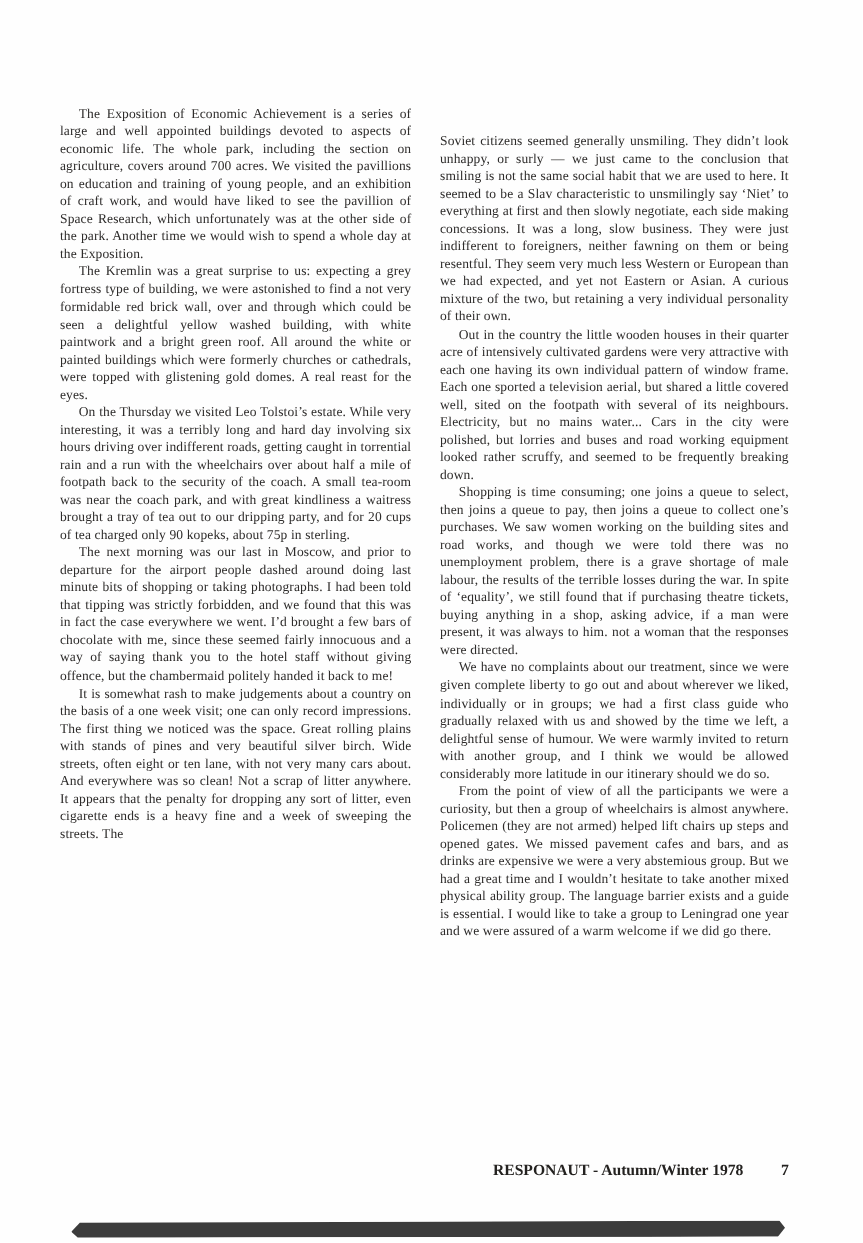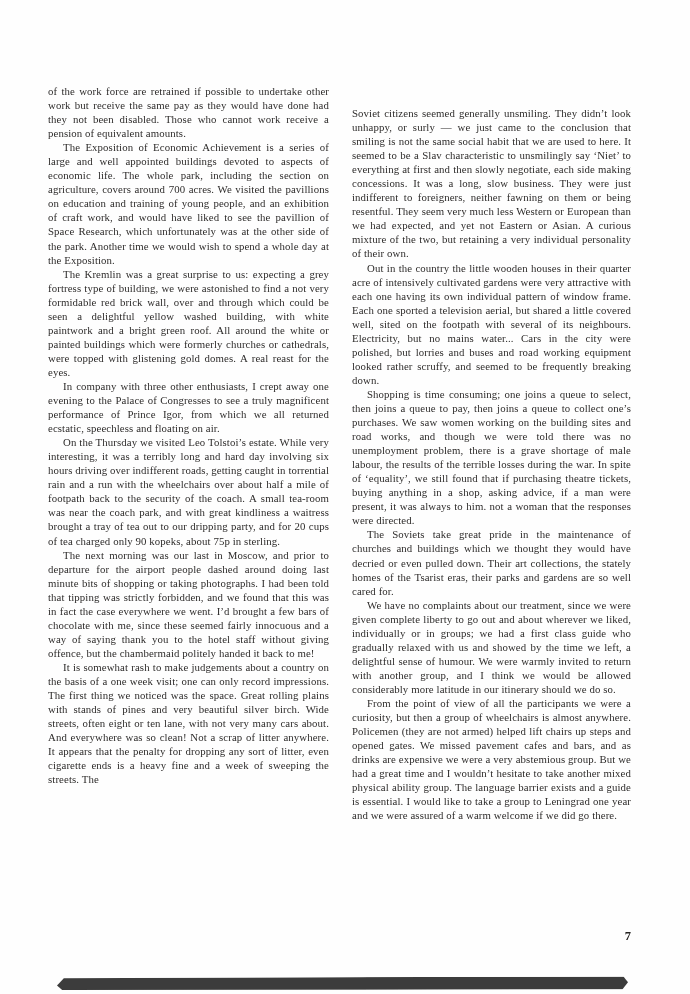--- a/index.html
+++ b/index.html
@@ -56,37 +56,35 @@
     transform: rotate(-0.12deg);
     clip-path: polygon(0% 60%, 1.2% 5%, 99.2% 0%, 100% 45%, 99% 100%, 0.9% 95%);
   }
 </style>
 </head>
 <body>
 
 <div class="page">
 
   <div class="column column-left">
-    <p class="para no-indent">of the work force are retrained if possible to undertake other work but receive the same pay as they would have done had they not been disabled. Those who cannot work receive a pension of equivalent amounts.</p>
     <p class="para">The Exposition of Economic Achievement is a series of large and well appointed buildings devoted to aspects of economic life. The whole park, including the section on agriculture, covers around 700 acres. We visited the pavillions on education and training of young people, and an exhibition of craft work, and would have liked to see the pavillion of Space Research, which unfortunately was at the other side of the park. Another time we would wish to spend a whole day at the Exposition.</p>
     <p class="para">The Kremlin was a great surprise to us: expecting a grey fortress type of building, we were astonished to find a not very formidable red brick wall, over and through which could be seen a delightful yellow washed building, with white paintwork and a bright green roof. All around the white or painted buildings which were formerly churches or cathedrals, were topped with glistening gold domes. A real reast for the eyes.</p>
-    <p class="para">In company with three other enthusiasts, I crept away one evening to the Palace of Congresses to see a truly magnificent performance of Prince Igor, from which we all returned ecstatic, speechless and floating on air.</p>
     <p class="para">On the Thursday we visited Leo Tolstoi’s estate. While very interesting, it was a terribly long and hard day involving six hours driving over indifferent roads, getting caught in torrential rain and a run with the wheelchairs over about half a mile of footpath back to the security of the coach. A small tea-room was near the coach park, and with great kindliness a waitress brought a tray of tea out to our dripping party, and for 20 cups of tea charged only 90 kopeks, about 75p in sterling.</p>
     <p class="para">The next morning was our last in Moscow, and prior to departure for the airport people dashed around doing last minute bits of shopping or taking photographs. I had been told that tipping was strictly forbidden, and we found that this was in fact the case everywhere we went. I’d brought a few bars of chocolate with me, since these seemed fairly innocuous and a way of saying thank you to the hotel staff without giving offence, but the chambermaid politely handed it back to me!</p>
     <p class="para">It is somewhat rash to make judgements about a country on the basis of a one week visit; one can only record impressions. The first thing we noticed was the space. Great rolling plains with stands of pines and very beautiful silver birch. Wide streets, often eight or ten lane, with not very many cars about. And everywhere was so clean! Not a scrap of litter anywhere. It appears that the penalty for dropping any sort of litter, even cigarette ends is a heavy fine and a week of sweeping the streets. The</p>
   </div>
 
   <div class="column column-right">
     <p class="para no-indent">Soviet citizens seemed generally unsmiling. They didn’t look unhappy, or surly — we just came to the conclusion that smiling is not the same social habit that we are used to here. It seemed to be a Slav characteristic to unsmilingly say ‘Niet’ to everything at first and then slowly negotiate, each side making concessions. It was a long, slow business. They were just indifferent to foreigners, neither fawning on them or being resentful. They seem very much less Western or European than we had expected, and yet not Eastern or Asian. A curious mixture of the two, but retaining a very individual personality of their own.</p>
     <p class="para">Out in the country the little wooden houses in their quarter acre of intensively cultivated gardens were very attractive with each one having its own individual pattern of window frame. Each one sported a television aerial, but shared a little covered well, sited on the footpath with several of its neighbours. Electricity, but no mains water... Cars in the city were polished, but lorries and buses and road working equipment looked rather scruffy, and seemed to be frequently breaking down.</p>
     <p class="para">Shopping is time consuming; one joins a queue to select, then joins a queue to pay, then joins a queue to collect one’s purchases. We saw women working on the building sites and road works, and though we were told there was no unemployment problem, there is a grave shortage of male labour, the results of the terrible losses during the war. In spite of ‘equality’, we still found that if purchasing theatre tickets, buying anything in a shop, asking advice, if a man were present, it was always to him. not a woman that the responses were directed.</p>
-    <p class="para">The Soviets take great pride in the maintenance of churches and buildings which we thought they would have decried or even pulled down. Their art collections, the stately homes of the Tsarist eras, their parks and gardens are so well cared for.</p>
     <p class="para">We have no complaints about our treatment, since we were given complete liberty to go out and about wherever we liked, individually or in groups; we had a first class guide who gradually relaxed with us and showed by the time we left, a delightful sense of humour. We were warmly invited to return with another group, and I think we would be allowed considerably more latitude in our itinerary should we do so.</p>
     <p class="para">From the point of view of all the participants we were a curiosity, but then a group of wheelchairs is almost anywhere. Policemen (they are not armed) helped lift chairs up steps and opened gates. We missed pavement cafes and bars, and as drinks are expensive we were a very abstemious group. But we had a great time and I wouldn’t hesitate to take another mixed physical ability group. The language barrier exists and a guide is essential. I would like to take a group to Leningrad one year and we were assured of a warm welcome if we did go there.</p>
   </div>
 
   <div class="footer">
+    <span>RESPONAUT - Autumn/Winter 1978</span>
     <span>7</span>
   </div>
 
   <div class="scan-bar"></div>
 
 </div>
 
 </body></html>

